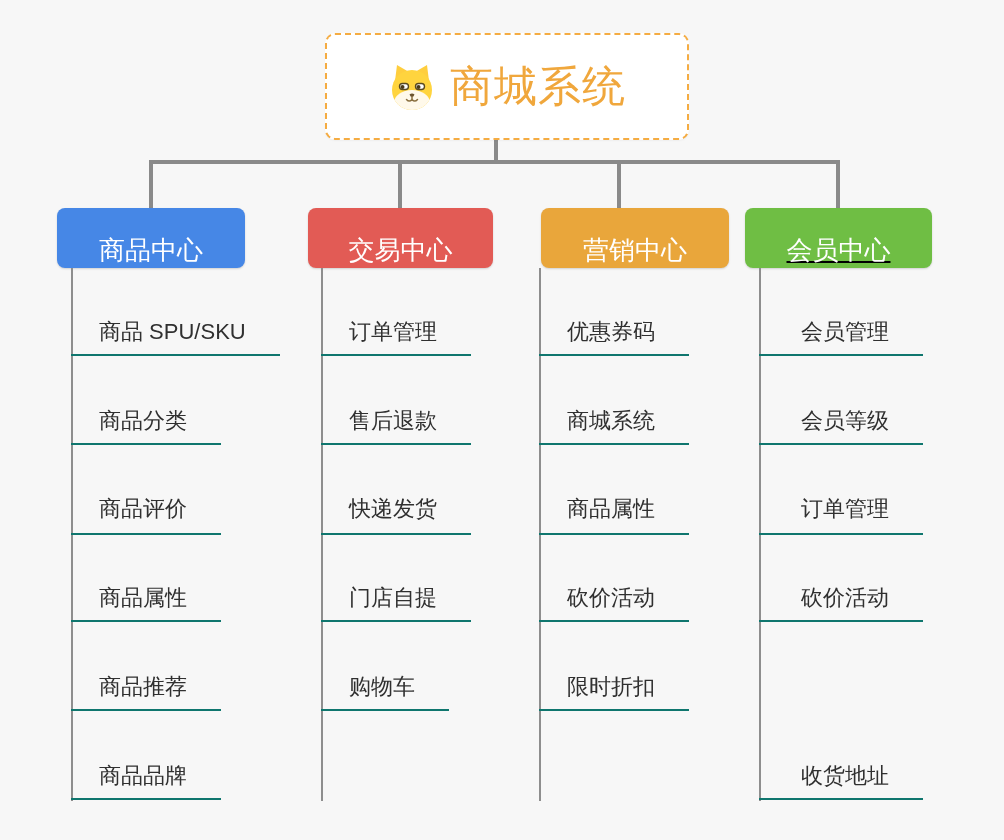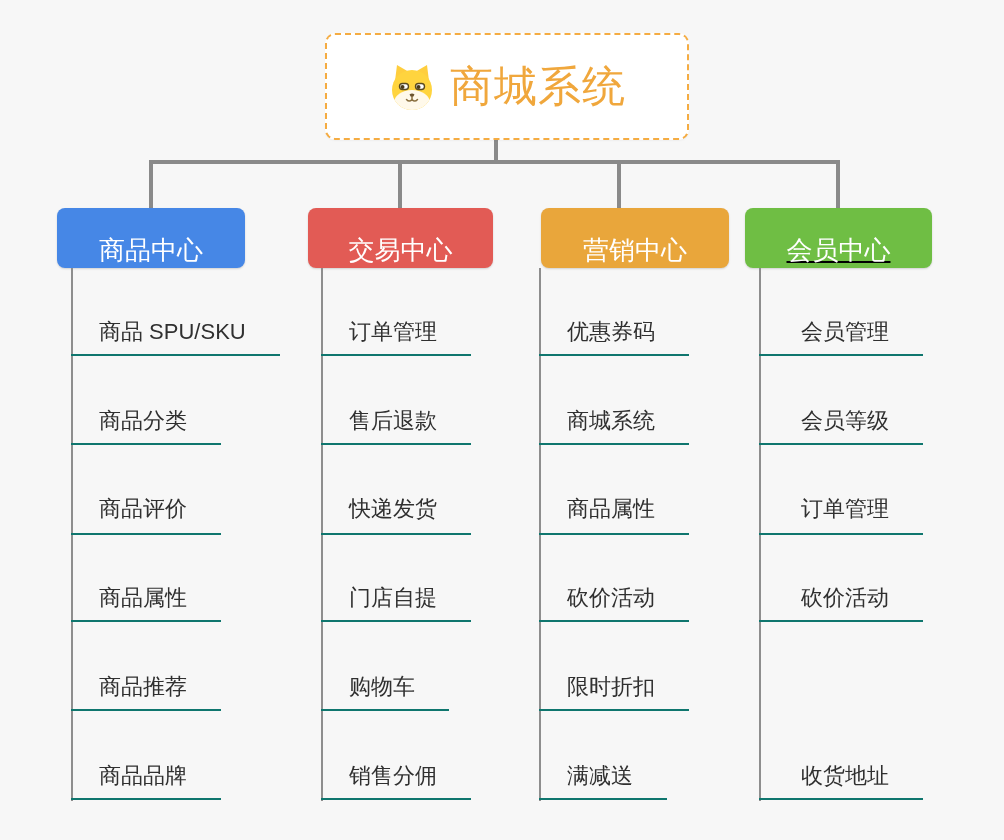--- a/index.html
+++ b/index.html
@@ -155,28 +155,26 @@
   <div class="item col-0 row-2">商品评价</div>
   <div class="item col-0 row-3">商品属性</div>
   <div class="item col-0 row-4">商品推荐</div>
   <div class="item col-0 row-5">商品品牌</div>
 
   <div class="item col-1 row-0">订单管理</div>
   <div class="item col-1 row-1">售后退款</div>
   <div class="item col-1 row-2">快递发货</div>
   <div class="item col-1 row-3">门店自提</div>
   <div class="item col-1 row-4">购物车</div>
-  <div class="item col-1 row-5">销售分佣</div>
 
   <div class="item col-2 row-0">优惠券码</div>
   <div class="item col-2 row-1">商城系统</div>
   <div class="item col-2 row-2">商品属性</div>
   <div class="item col-2 row-3">砍价活动</div>
   <div class="item col-2 row-4">限时折扣</div>
-  <div class="item col-2 row-5">满减送</div>
 
   <div class="item col-3 row-0">会员管理</div>
   <div class="item col-3 row-1">会员等级</div>
   <div class="item col-3 row-2">订单管理</div>
   <div class="item col-3 row-3">砍价活动</div>
   <div class="item col-3 row-5">收货地址</div>
 
 </div>
 
 </body></html>

